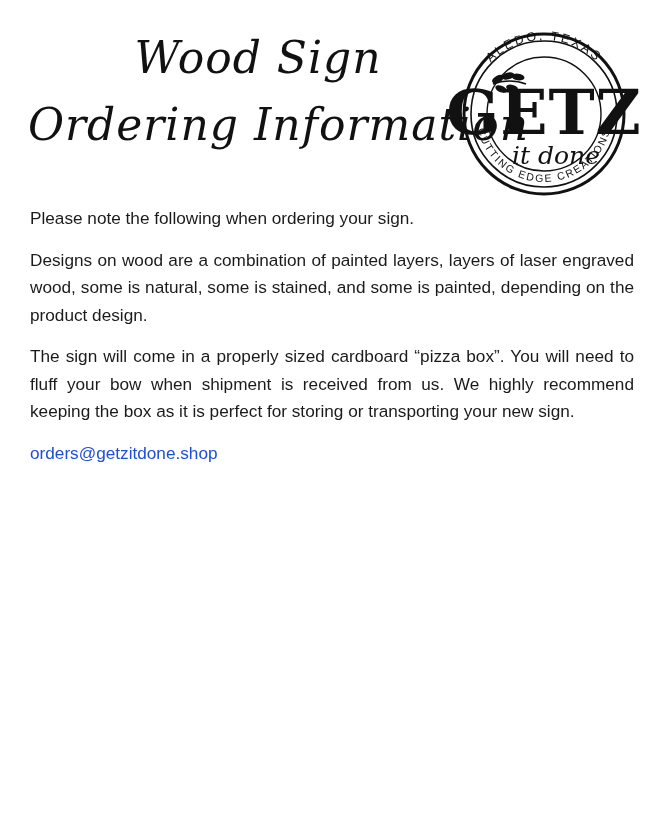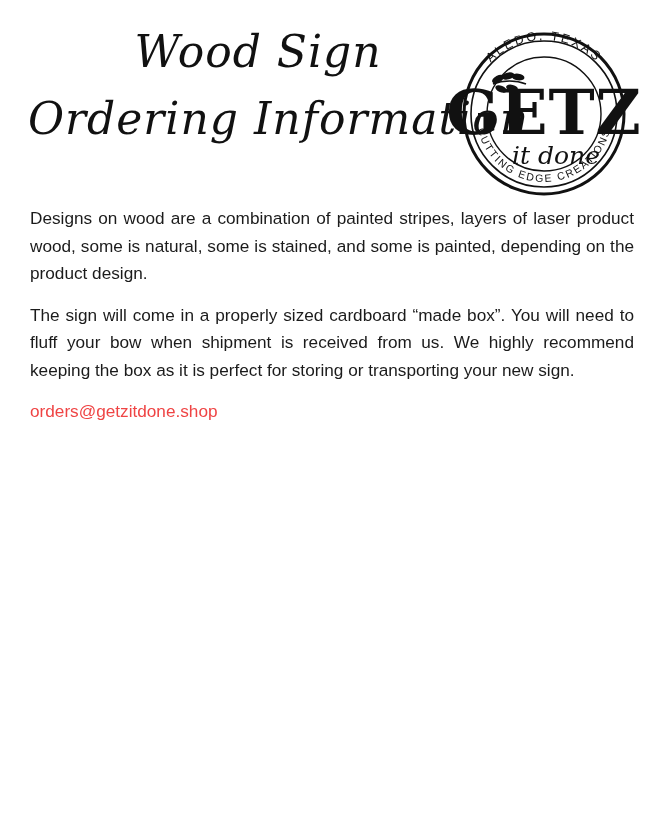--- a/index.html
+++ b/index.html
@@ -23,21 +23,21 @@
   }
 
   
   .header {
     position: relative;
     height: 196px;
   }
   .title-block {
     position: absolute;
     left: 28px;
-    top: 24px;
+    top: 30px;
     width: 450px;
   }
   .script-line {
     font-family: "DejaVu Serif", serif;
     font-style: italic;
     font-weight: 400;
     color: #111;
     letter-spacing: 1px;
     white-space: nowrap;
   }
@@ -86,21 +86,21 @@
     -webkit-hyphens: auto;
     hyphens: auto;
   }
   .para.nojust {
     text-align: left;
   }
   .email {
     font-size: 17.2px;
     line-height: 27.5px;
     margin: 4px 0 0 0;
-    color: #ef4444;
+    color: #1d4ed8;
     text-align: left;
   }
 </style>
 </head>
 <body>
 
 <div class="page">
 
   <div class="header">
 
@@ -138,18 +138,19 @@
         </g>
 
         <text x="98" y="112" text-anchor="middle" font-family="'DejaVu Serif', serif" font-weight="700" font-size="62" letter-spacing="1" fill="#111">GETZ</text>
 
         <text x="110" y="142" text-anchor="middle" font-family="'DejaVu Serif', serif" font-style="italic" font-size="25" fill="#111">it done</text>
       </svg>
     </div>
   </div>
 
   <div class="content">
-    <p class="para">Designs on wood are a combination of painted stripes, layers of laser product wood, some is natural, some is stained, and some is painted, depending on the product design.</p>
-    <p class="para">The sign will come in a properly sized cardboard “made box”. You will need to fluff your bow when shipment is received from us. We highly recommend keeping the box as it is perfect for storing or transporting your new sign.</p>
+    <p class="para nojust">Please note the following when ordering your sign.</p>
+    <p class="para">Designs on wood are a combination of painted layers, layers of laser engraved wood, some is natural, some is stained, and some is painted, depending on the product design.</p>
+    <p class="para">The sign will come in a properly sized cardboard “pizza box”. You will need to fluff your bow when shipment is received from us. We highly recommend keeping the box as it is perfect for storing or transporting your new sign.</p>
     <p class="email">orders@getzitdone.shop</p>
   </div>
 
 </div>
 
 </body></html>

